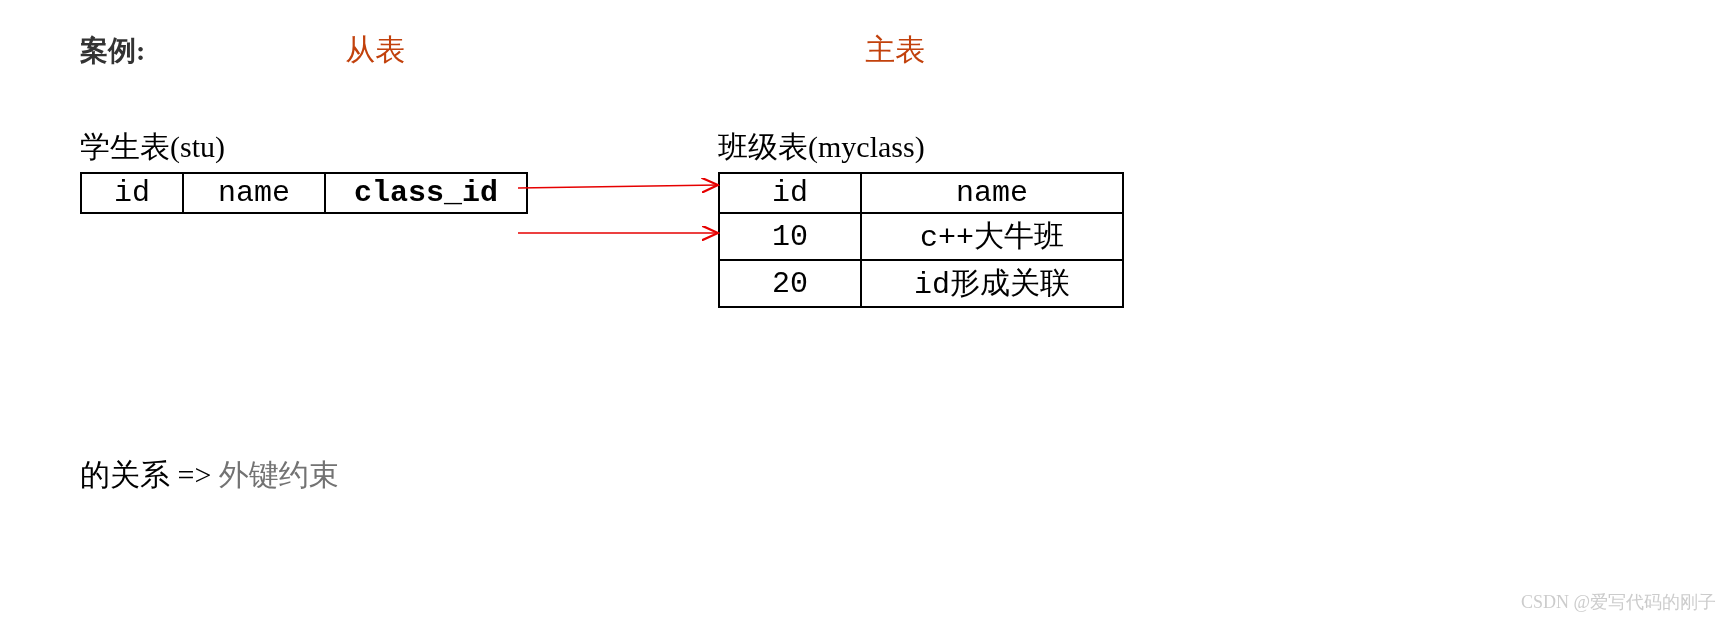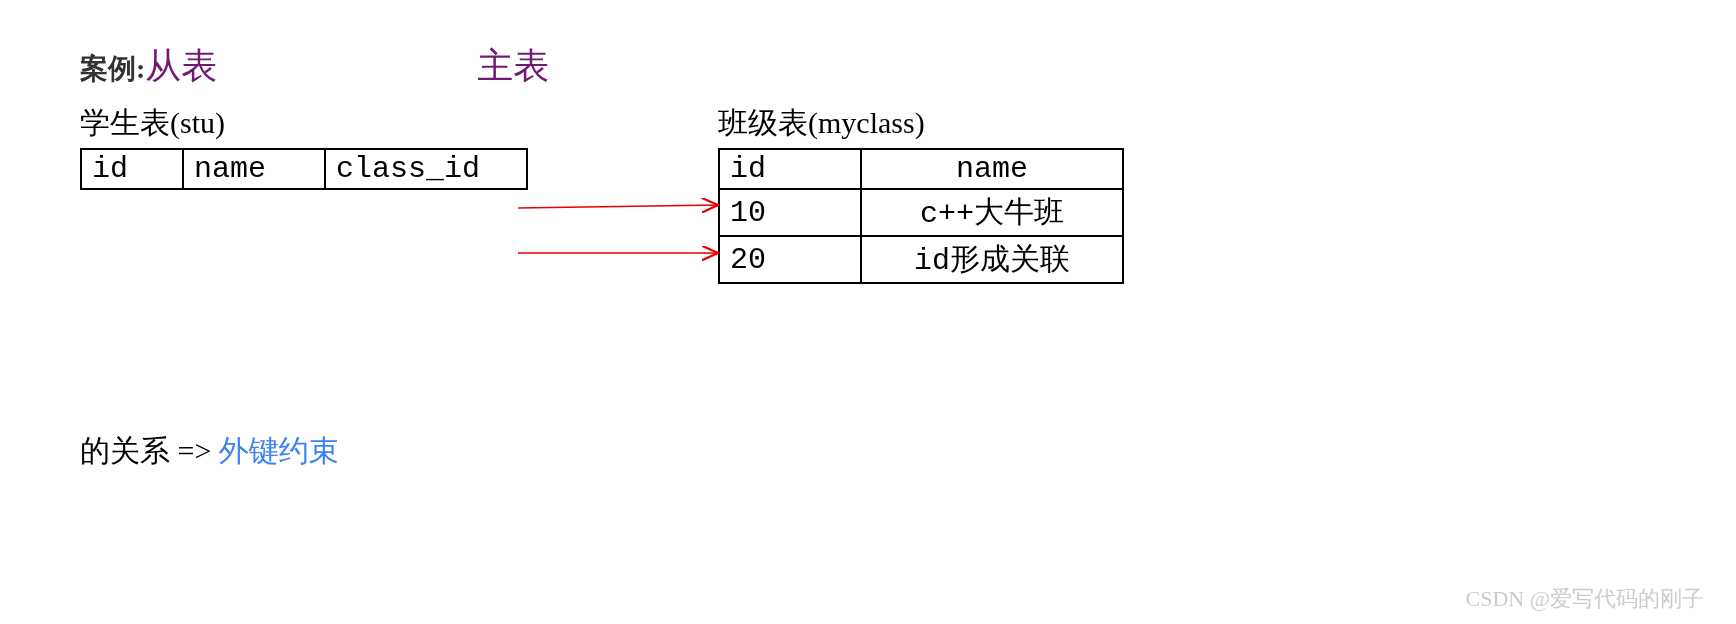--- a/index.html
+++ b/index.html
@@ -6,57 +6,58 @@
       margin: 0;
       padding: 30px 80px;
       font-family: "Microsoft YaHei", SimSun, serif;
       font-size: 28px;
       background: #fff;
       color: #000;
     }
     .top-row {
       display: flex;
       align-items: baseline;
-      margin-top: 12px;
+      gap: 200px;
     }
     .case-label {
       color: #333;
       font-weight: bold;
     }
     .red-label {
-      color: #701a75;
-      font-size: 36px;
+      color: #c2410c;
+      font-size: 30px;
     }
     .tables-row {
       display: flex;
       align-items: flex-start;
       position: relative;
       margin-top: 12px;
     }
     .table-block {
       display: inline-block;
+      margin-top: 44px;
     }
     .table-title {
       font-size: 30px;
       margin-bottom: 4px;
       font-family: SimSun, serif;
     }
     table {
       border-collapse: collapse;
     }
     td, th {
       border: 2px solid #000;
       padding: 2px 10px;
       font-size: 30px;
       font-family: "Courier New", SimSun, monospace;
-      text-align: left;
+      text-align: center;
     }
     .stu-table td:nth-child(1) { width: 80px; }
     .stu-table td:nth-child(2) { width: 120px; }
-    .stu-table td:nth-child(3) { width: 180px; }
+    .stu-table td:nth-child(3) { width: 180px; font-weight: bold; }
     .class-table td:nth-child(1) { width: 120px; }
     .class-table td:nth-child(2) { width: 240px; text-align: center; }
     .gap {
       width: 190px;
       position: relative;
       align-self: stretch;
     }
     .arrow-svg {
       position: absolute;
       top: 0;
@@ -66,28 +67,28 @@
       overflow: visible;
     }
     .para {
       margin-top: 24px;
       font-size: 30px;
       line-height: 1.9;
       font-family: SimSun, serif;
       max-width: 1200px;
     }
     .inline-red {
-      color: #3b82f6;
+      color: #737373;
     }
     .watermark {
       position: fixed;
       bottom: 10px;
-      right: 32px;
+      right: 20px;
       color: #ccc;
-      font-size: 22px;
+      font-size: 18px;
     }
   </style>
 </head>
 <body>
 
 <div class="top-row">
   <span class="case-label">案例:</span>
   <span class="red-label">从表</span>
   <span class="red-label" style="margin-left:260px">主表</span>
 </div>

